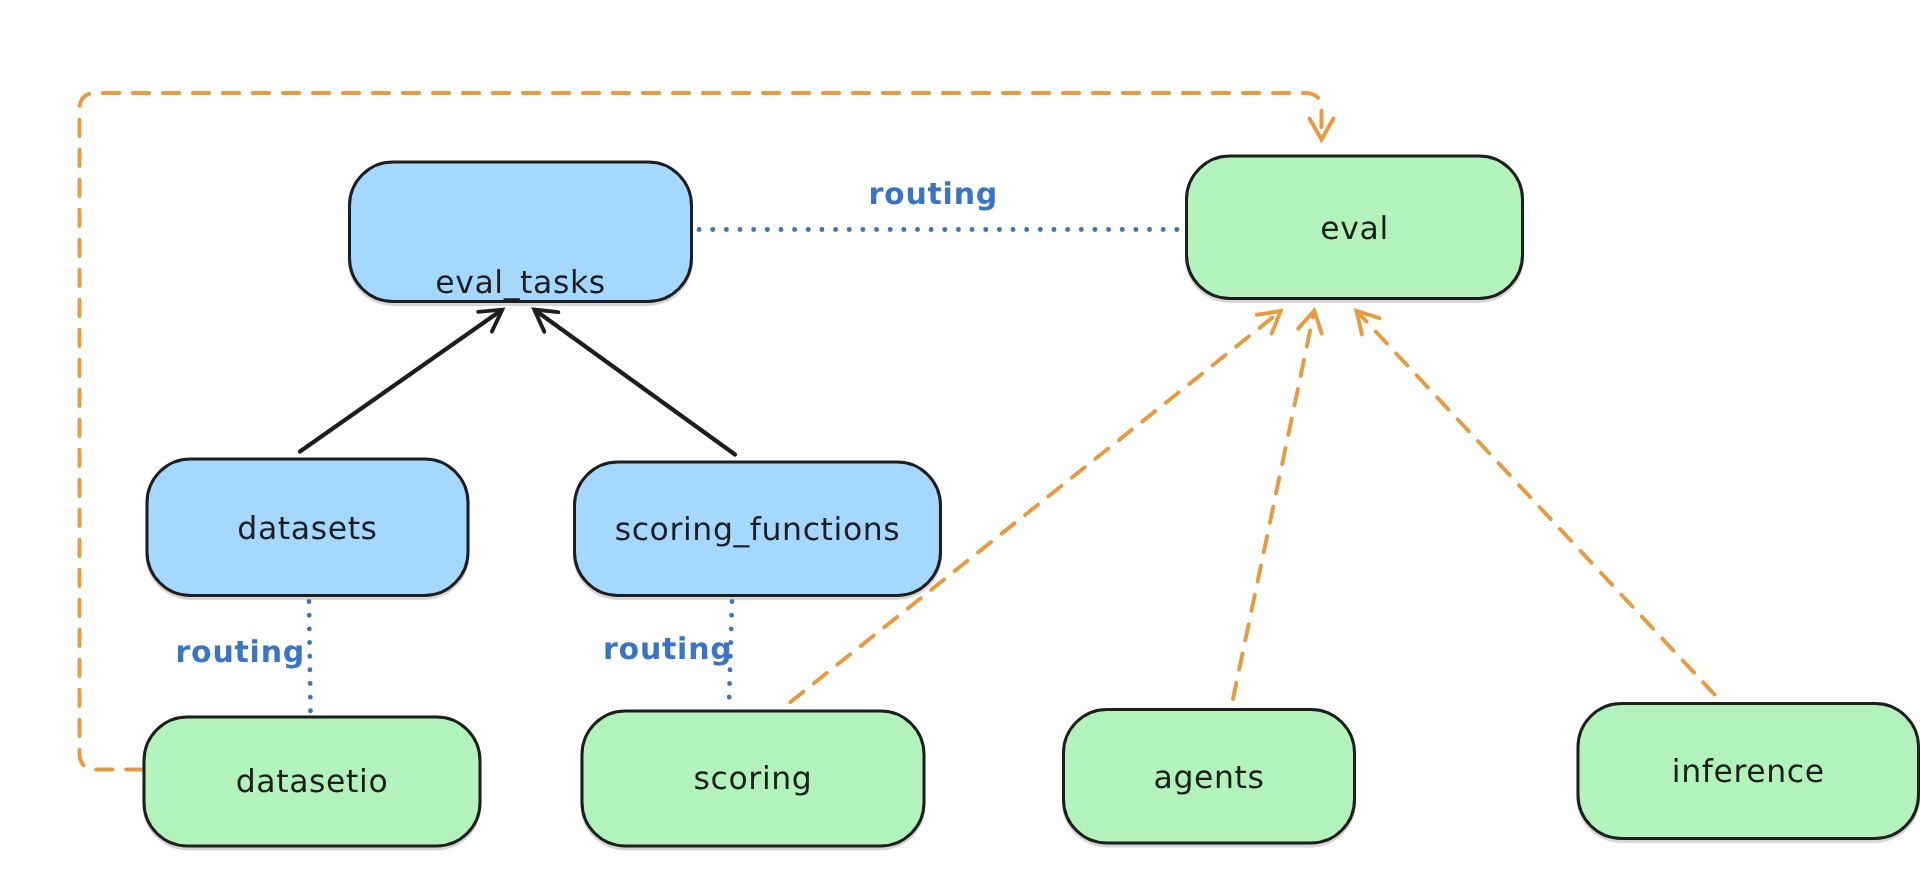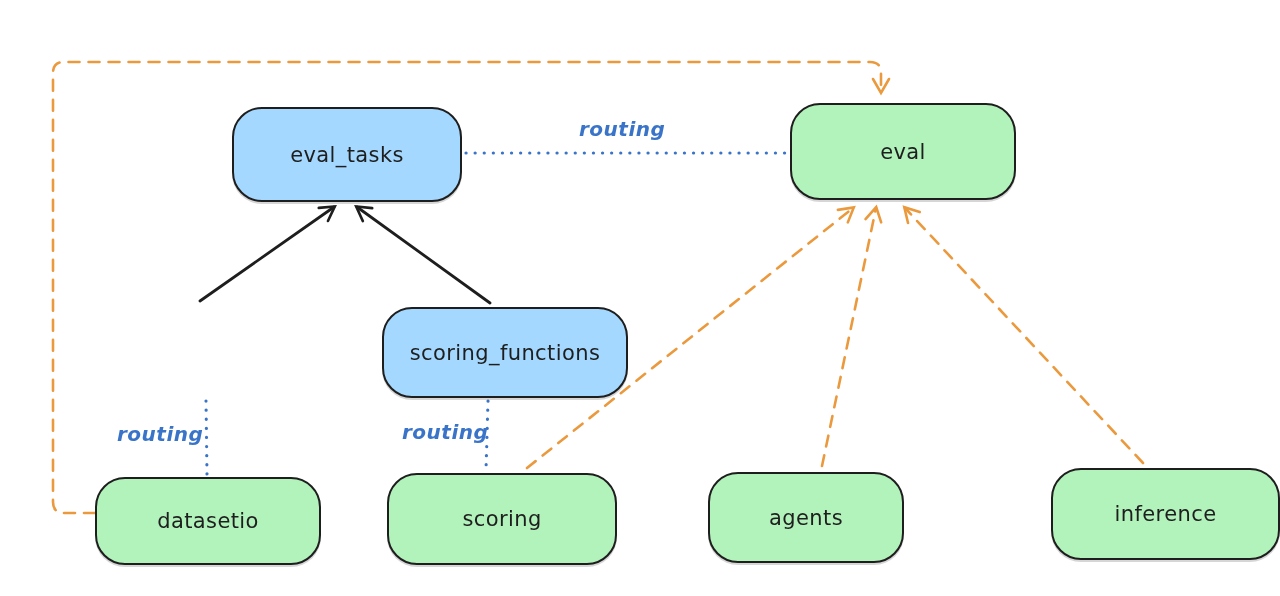--- a/index.html
+++ b/index.html
@@ -30,36 +30,35 @@
     align-items: center;
     justify-content: center;
     font-size: 21px;
     color: #1e1e1e;
     letter-spacing: 0.4px;
     box-shadow: 0 2px 0 rgba(90,90,90,0.25);
   }
   .node.blue  { background: #a5d8ff; }
   .node.green { background: #b2f2bb; }
 
-  #node-eval_tasks        { left: 232px;  top: 107px; width: 230px; height: 95px; }
+  #node-eval_tasks        { left: 232px;  top: 107px; width: 230px; height: 95px; align-items: flex-end; }
   #node-eval              { left: 790px;  top: 103px; width: 226px; height: 97px; }
   #node-datasets          { left: 97px;   top: 305px; width: 216px; height: 93px; }
   #node-scoring_functions { left: 382px;  top: 307px; width: 246px; height: 91px; }
   #node-datasetio         { left: 95px;   top: 477px; width: 226px; height: 88px; }
   #node-scoring           { left: 387px;  top: 473px; width: 230px; height: 92px; }
   #node-agents            { left: 708px;  top: 472px; width: 196px; height: 91px; }
   #node-inference         { left: 1023px; top: 468px; width: 229px; height: 92px; margin-left: 28px; }
 
   .edge-label {
     position: absolute;
     color: #3a74c9;
     font-size: 20px;
     font-weight: bold;
     letter-spacing: 0.5px;
-    font-style: italic;
   }
   #lbl-routing-top      { left: 579px; top: 117px; }
   #lbl-routing-datasets { left: 117px; top: 422px; }
   #lbl-routing-scoring  { left: 402px; top: 420px; }
 
   .black-solid {
     stroke: #1e1e1e;
     stroke-width: 2.8;
     fill: none;
     stroke-linecap: round;
@@ -106,20 +105,23 @@
     <path class="orange-dash" d="M 822 466 L 876 208" marker-end="url(#mArrowOrange)"></path>
     <path class="orange-dash" d="M 1143 463 L 905 208" marker-end="url(#mArrowOrange)"></path>
   </svg>
 
   <div class="node blue" id="node-eval_tasks">
     <span>eval_tasks</span>
   </div>
   <div class="node green" id="node-eval">
     <span>eval</span>
   </div>
+  <div class="node blue" id="node-datasets">
+    <span>datasets</span>
+  </div>
   <div class="node blue" id="node-scoring_functions">
     <span>scoring_functions</span>
   </div>
   <div class="node green" id="node-datasetio">
     <span>datasetio</span>
   </div>
   <div class="node green" id="node-scoring">
     <span>scoring</span>
   </div>
   <div class="node green" id="node-agents">

